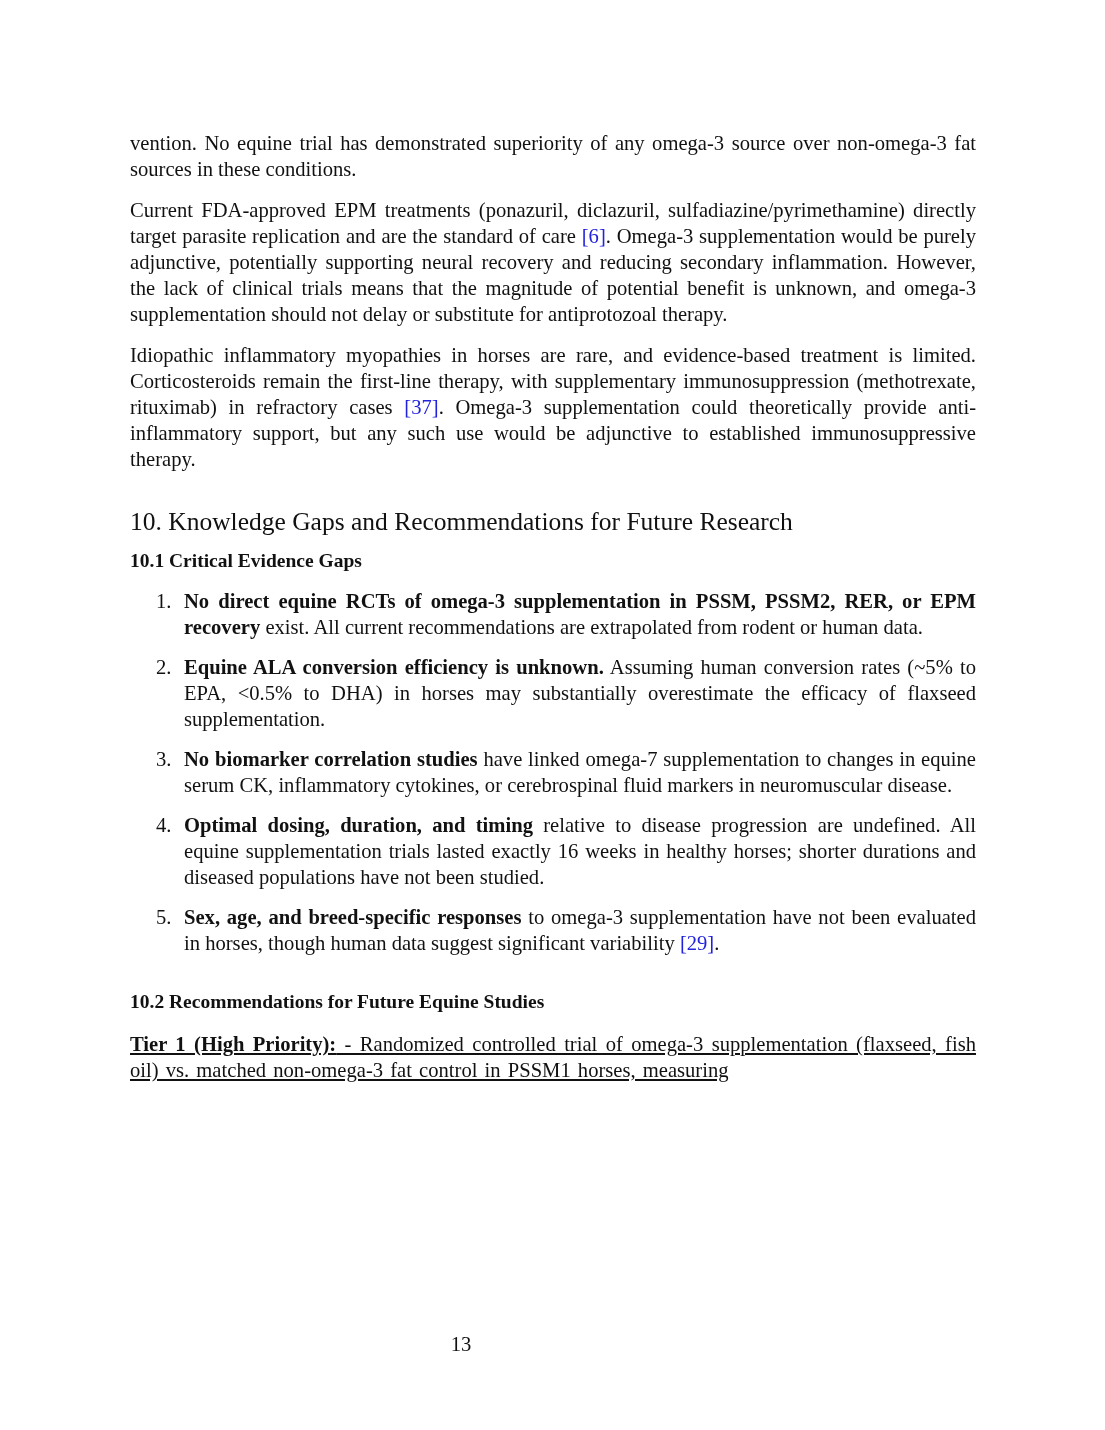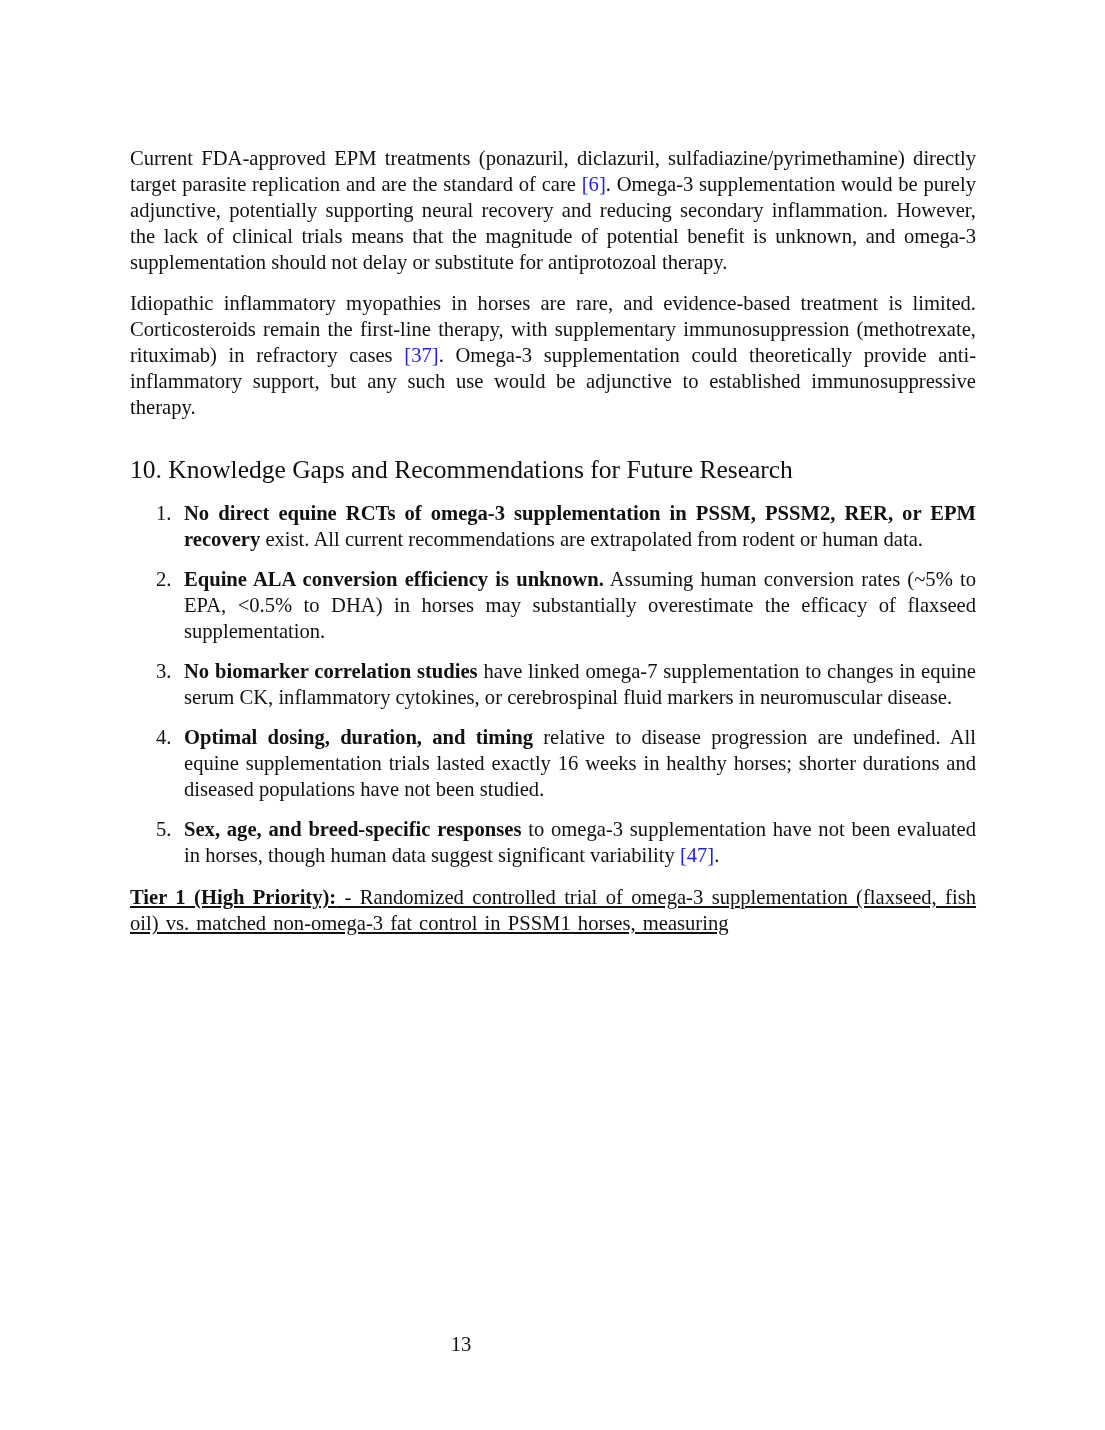--- a/index.html
+++ b/index.html
@@ -27,43 +27,46 @@
     .pagenum {
       position: absolute; top: 1333px; left: 0; width: 922px; text-align: center;
       font-size: 20.6px;
     }
   </style>
 </head>
 <body>
 
 <div class="page">
 
+  <p style="text-align:justify;">vention.  No equine trial has demonstrated superiority of any omega-3 source over non-omega-3 fat sources in these conditions.</p>
 
   <p style="margin-top:15px;"><span>Current FDA-approved EPM treatments (ponazuril, diclazuril, sulfadiazine/pyrimethamine) directly target parasite replication and are the standard of care </span><a class="cite">[6]</a><span>. Omega-3 supplementation would be purely adjunctive, potentially supporting neural recovery and reducing secondary inflammation.  However, the lack of clinical trials means that the magnitude of potential benefit is unknown, and omega-3 supplementation should not delay or substitute for antiprotozoal therapy.</span></p>
 
   <p style="margin-top:15px;"><span>Idiopathic inflammatory myopathies in horses are rare, and evidence-based treatment is limited.  Corticosteroids remain the first-line therapy, with supplementary immunosuppression (methotrexate, rituximab) in refractory cases </span><a class="cite">[37]</a><span>.  Omega-3 supplementation could theoretically provide anti-inflammatory support, but any such use would be adjunctive to established immunosuppressive therapy.</span></p>
 
   <h2 style="margin-top:34px;">10. Knowledge Gaps and Recommendations for Future Research</h2>
 
+  <h3 style="margin-top:10px;">10.1 Critical Evidence Gaps</h3>
 
   <ol style="margin-top:14px;">
     <li>
       <span class="num">1.</span><span class="b">No direct equine RCTs of omega-3 supplementation in PSSM, PSSM2, RER, or EPM recovery</span><span> exist.  All current recommendations are extrapolated from rodent or human data.</span>
     </li>
     <li style="margin-top:14px;">
       <span class="num">2.</span><span class="b">Equine ALA conversion efficiency is unknown.</span><span> Assuming human conversion rates (~5% to EPA, &lt;0.5% to DHA) in horses may substantially overestimate the efficacy of flaxseed supplementation.</span>
     </li>
     <li style="margin-top:14px;">
       <span class="num">3.</span><span class="b">No biomarker correlation studies</span><span> have linked omega-7 supplementation to changes in equine serum CK, inflammatory cytokines, or cerebrospinal fluid markers in neuromuscular disease.</span>
     </li>
     <li style="margin-top:14px;">
       <span class="num">4.</span><span class="b">Optimal dosing, duration, and timing</span><span> relative to disease progression are undefined. All equine supplementation trials lasted exactly 16 weeks in healthy horses; shorter durations and diseased populations have not been studied.</span>
     </li>
     <li style="margin-top:14px;">
-      <span class="num">5.</span><span class="b">Sex, age, and breed-specific responses</span><span> to omega-3 supplementation have not been evaluated in horses, though human data suggest significant variability </span><a class="cite">[47]</a><span>.</span>
+      <span class="num">5.</span><span class="b">Sex, age, and breed-specific responses</span><span> to omega-3 supplementation have not been evaluated in horses, though human data suggest significant variability </span><a class="cite">[29]</a><span>.</span>
     </li>
   </ol>
 
+  <h3 style="margin-top:33px;">10.2 Recommendations for Future Equine Studies</h3>
   <p style="margin-top:16px; word-spacing:2px;text-decoration:underline;"><span class="b">Tier 1 (High Priority):</span><span>  - Randomized controlled trial of omega-3 supplementation (flaxseed, fish oil) vs.  matched non-omega-3 fat control in PSSM1 horses, measuring</span></p>
 
 </div>
 
 <div class="pagenum">13</div>
 
 </body></html>

